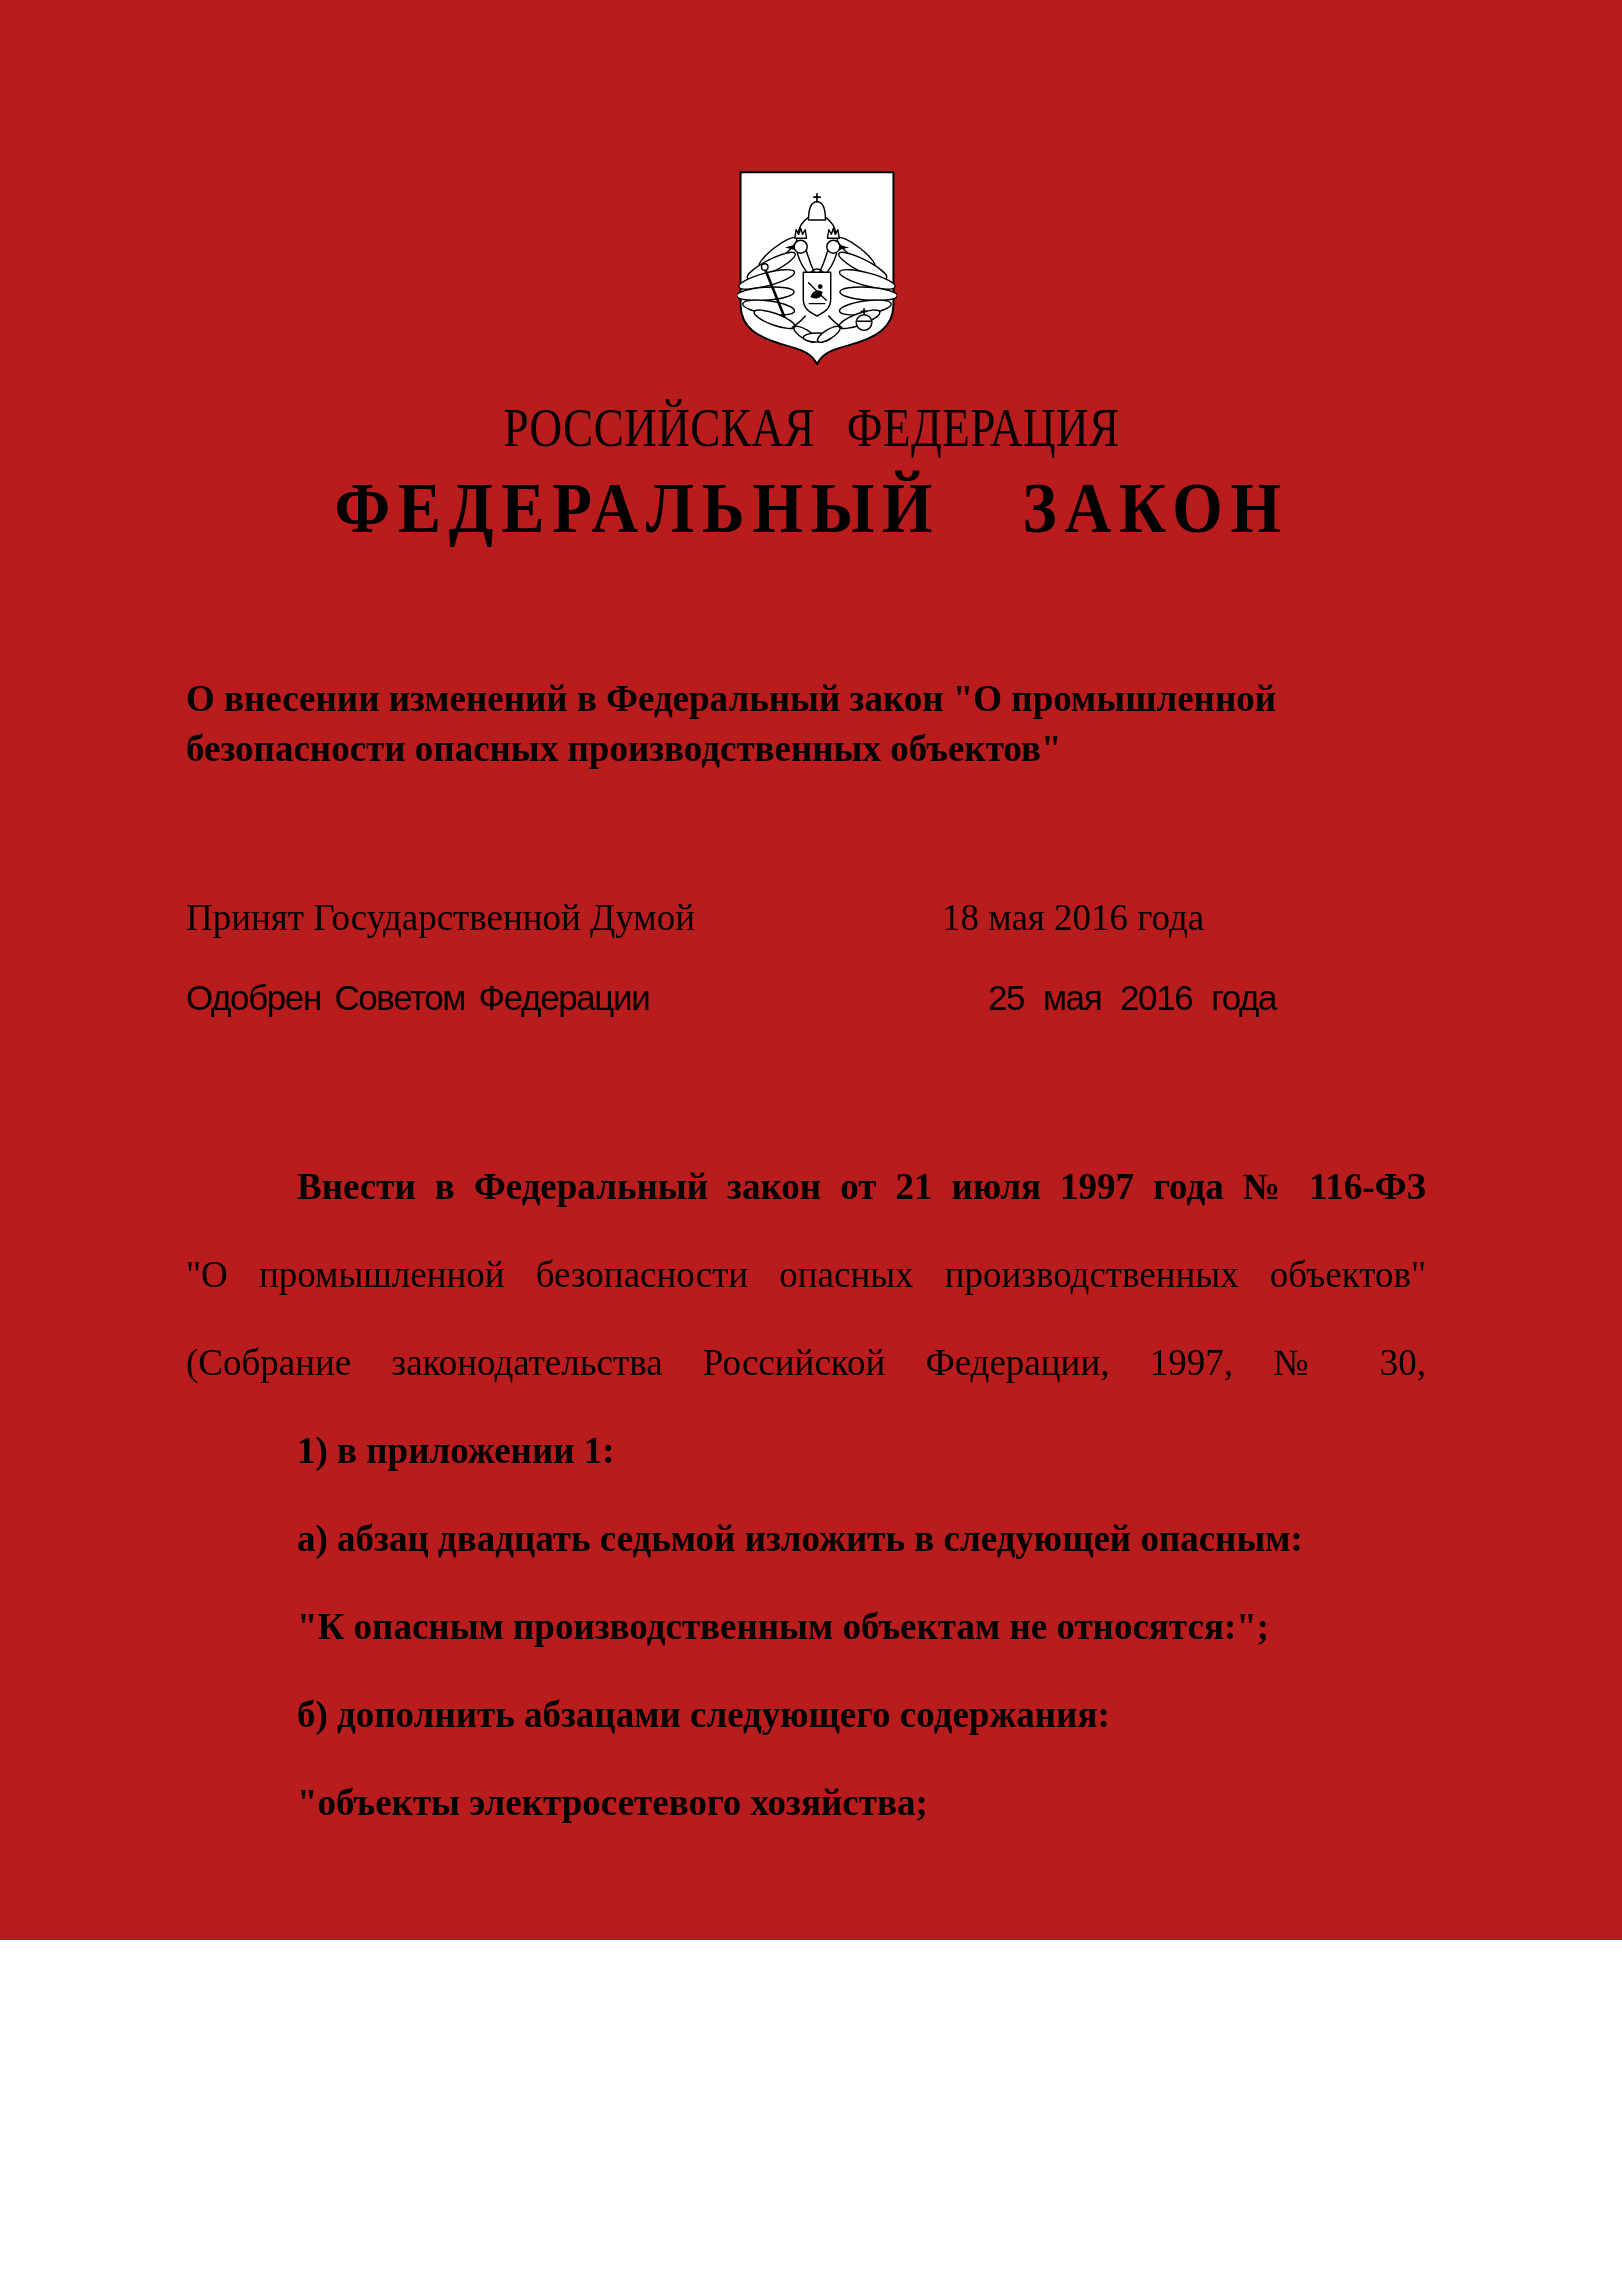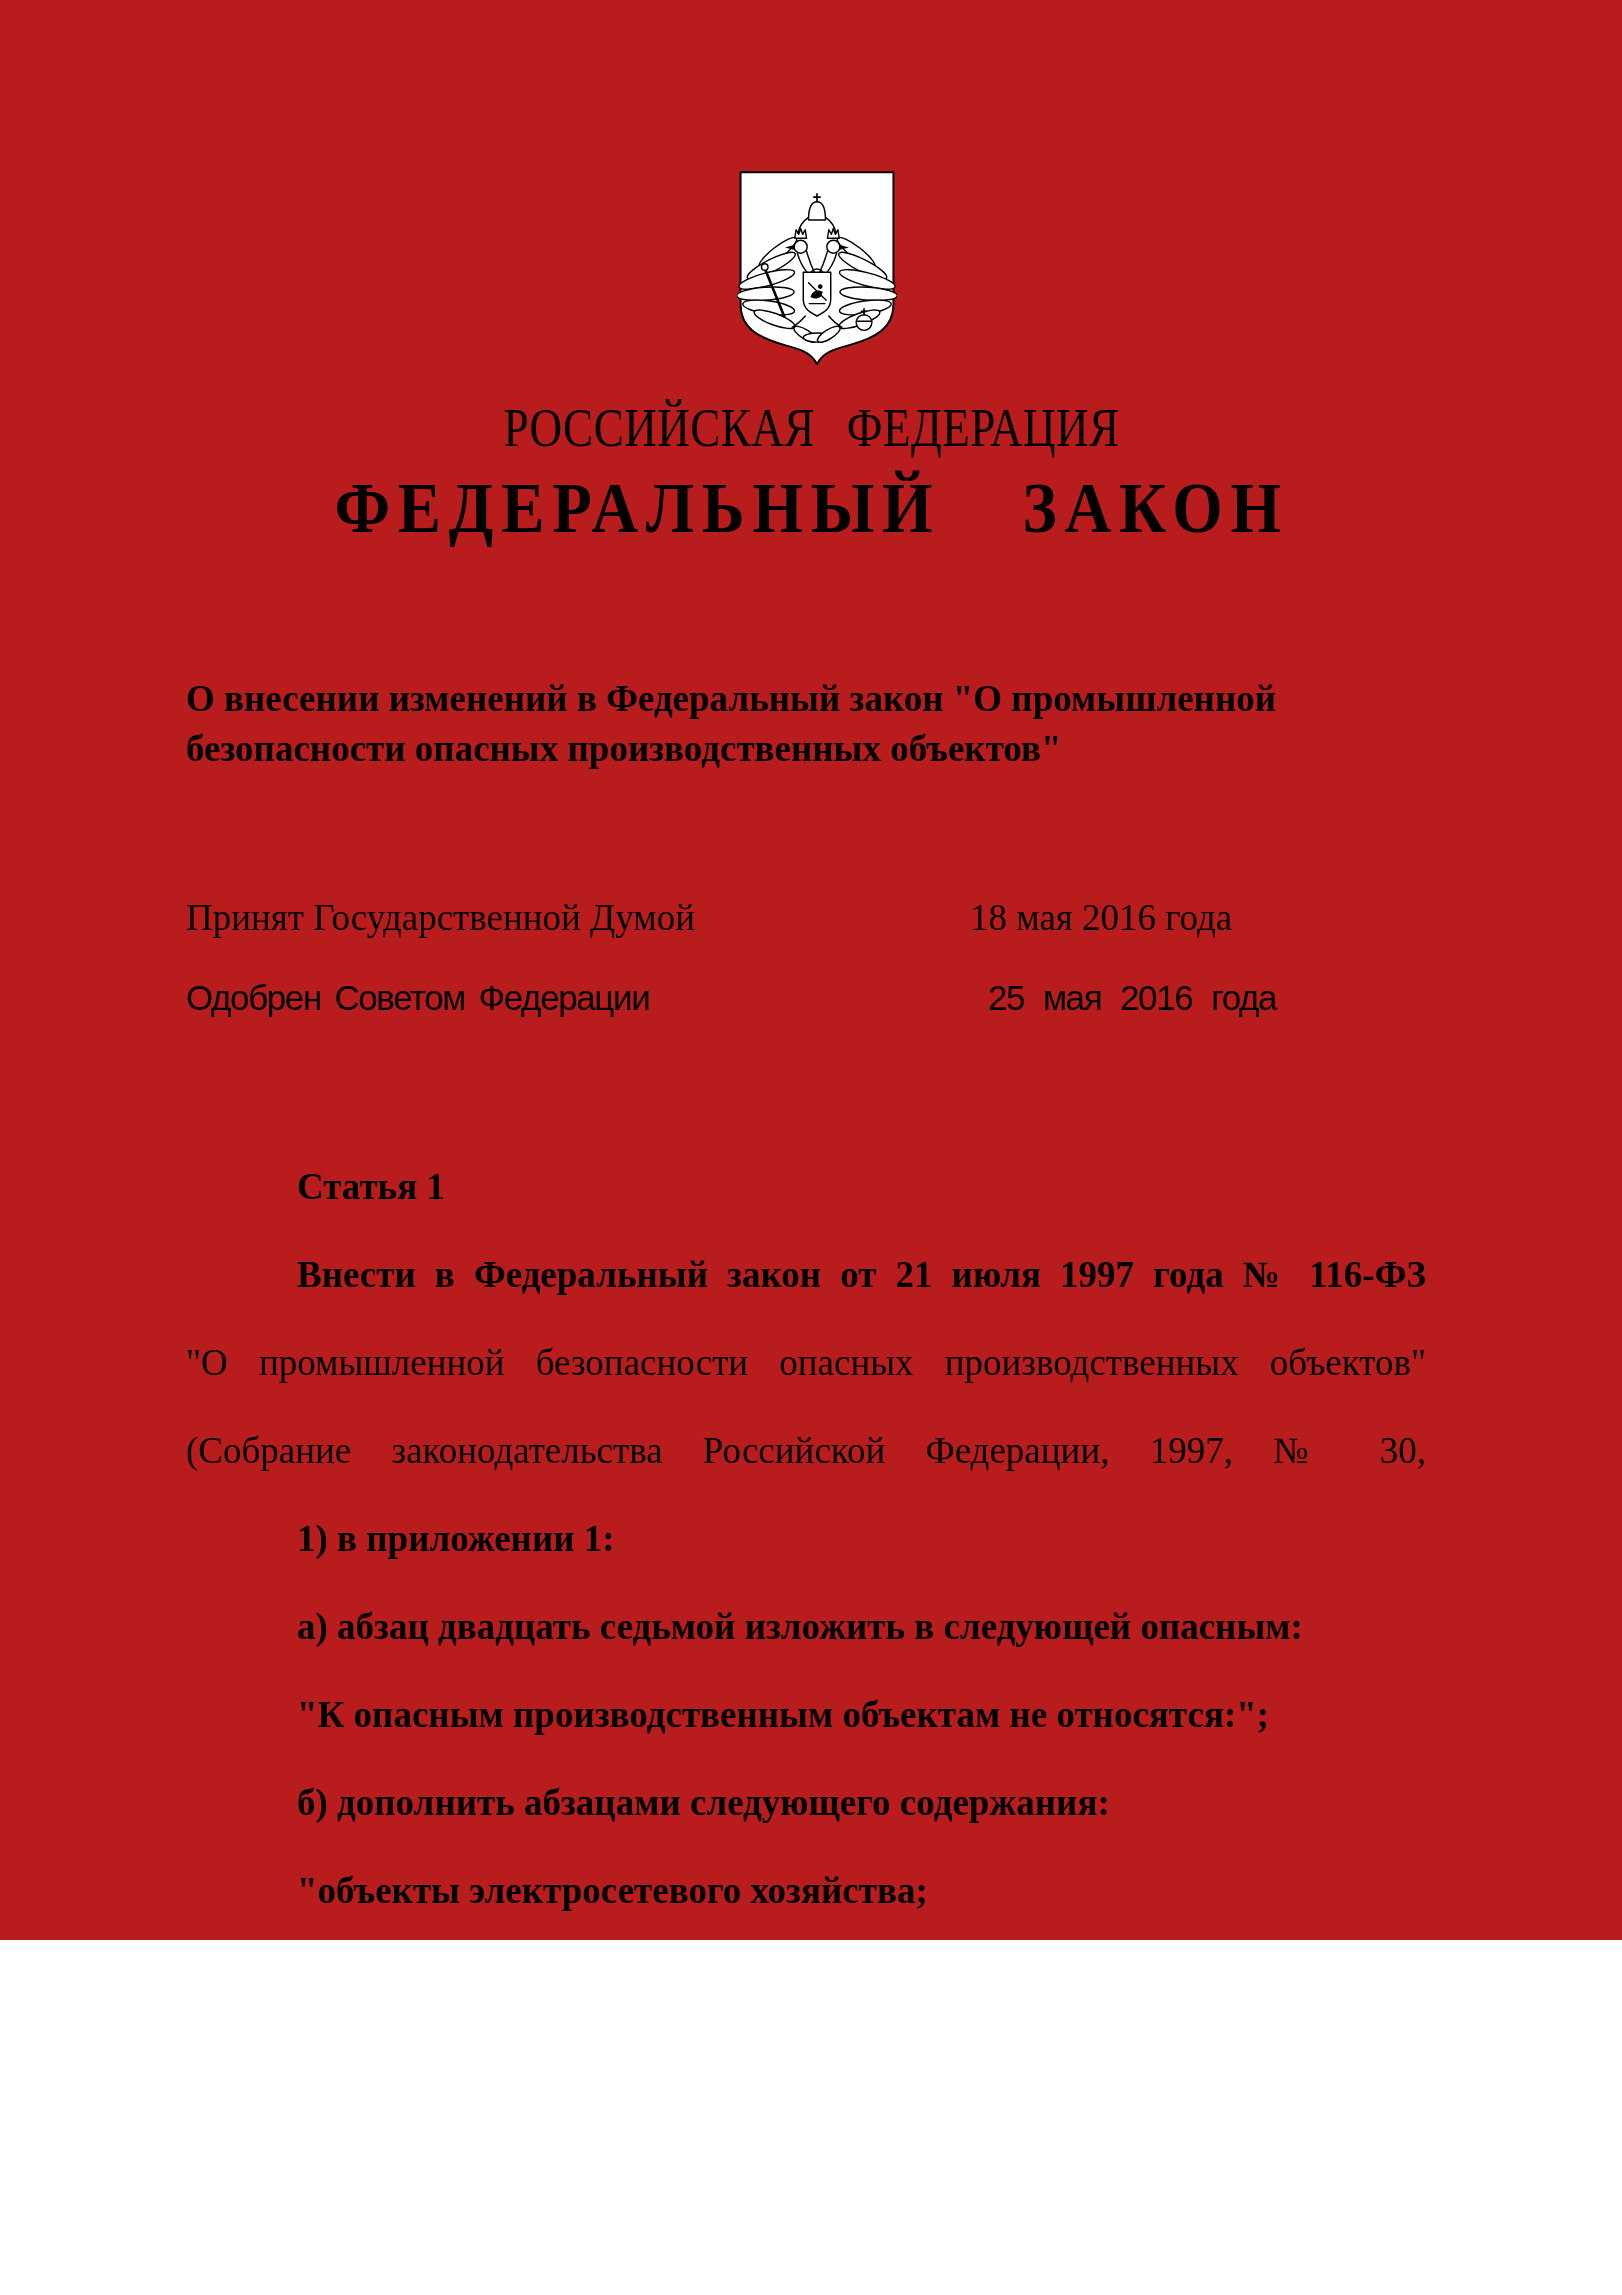--- a/index.html
+++ b/index.html
@@ -69,21 +69,21 @@
   .adoption-row {
     position: absolute;
     left: 186px;
     width: 1240px;
     font-size: 37px;
     line-height: 1;
     white-space: nowrap;
   }
   .adoption-row .date { position: absolute; top: 0; }
   .row-duma { top: 899px; }
-  .row-duma .date { left: 784px; }
+  .row-duma .date { left: 756px; }
   .row-council {
     top: 980px;
     font-family: Liberation Sans, sans-serif;
     font-size: 35px;
     letter-spacing: -0.04em;
     word-spacing: 0.15em;
   }
   .row-council .date { left: 802px; word-spacing: 0.3em; }
 
   
@@ -178,21 +178,20 @@
   <div class="adoption-row row-duma">
     <span>Принят Государственной Думой</span>
     <span class="date">18 мая 2016 года</span>
   </div>
   <div class="adoption-row row-council">
     <span>Одобрен Советом Федерации</span>
     <span class="date">25 мая 2016 года</span>
   </div>
 
   <div class="article">
-    <div class="ln art-heading">Статья 1</div>
     <div class="ln indent just">Внести в Федеральный закон от 21 июля 1997 года № 116-ФЗ</div>
     <div class="ln just">"О промышленной безопасности опасных производственных объектов"</div>
     <div class="ln just">(Собрание законодательства Российской Федерации, 1997, № 30,</div>
     <div class="ln indent">1) в приложении 1:</div>
     <div class="ln indent">а) абзац двадцать седьмой изложить в следующей опасным:</div>
     <div class="ln indent">"К опасным производственным объектам не относятся:";</div>
     <div class="ln indent">б) дополнить абзацами следующего содержания:</div>
     <div class="ln indent">"объекты электросетевого хозяйства;</div>
   </div>
 

